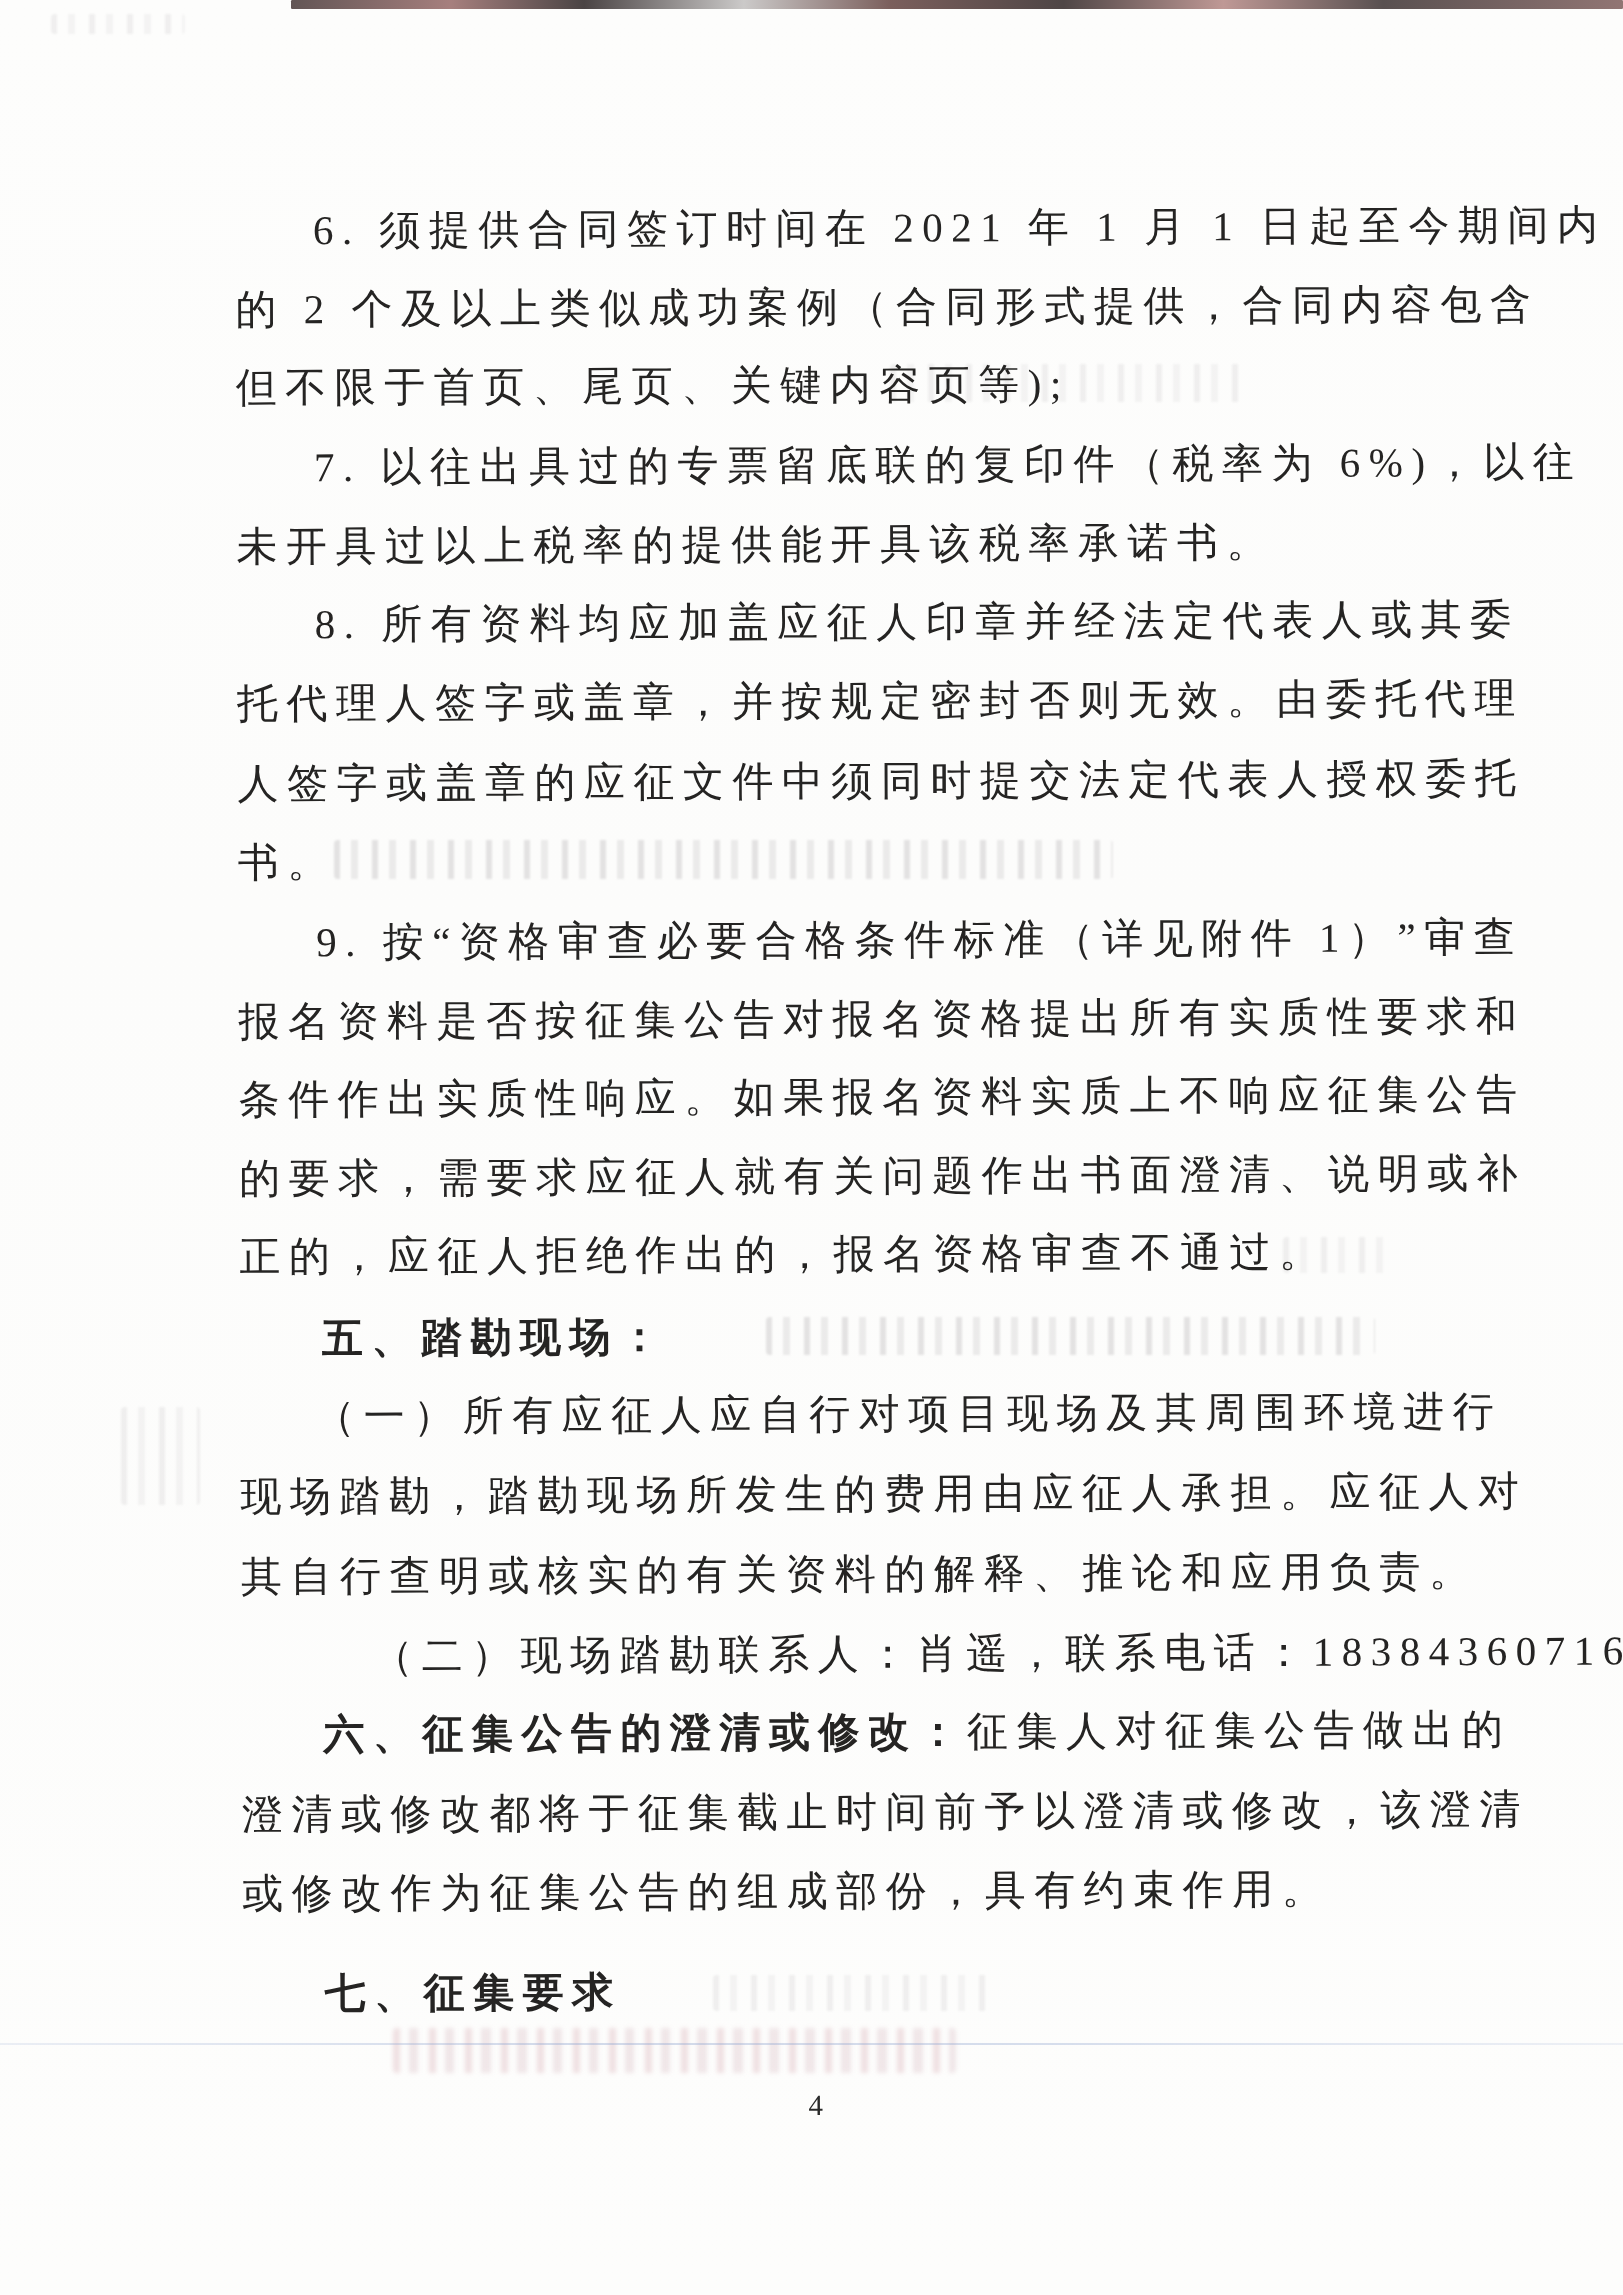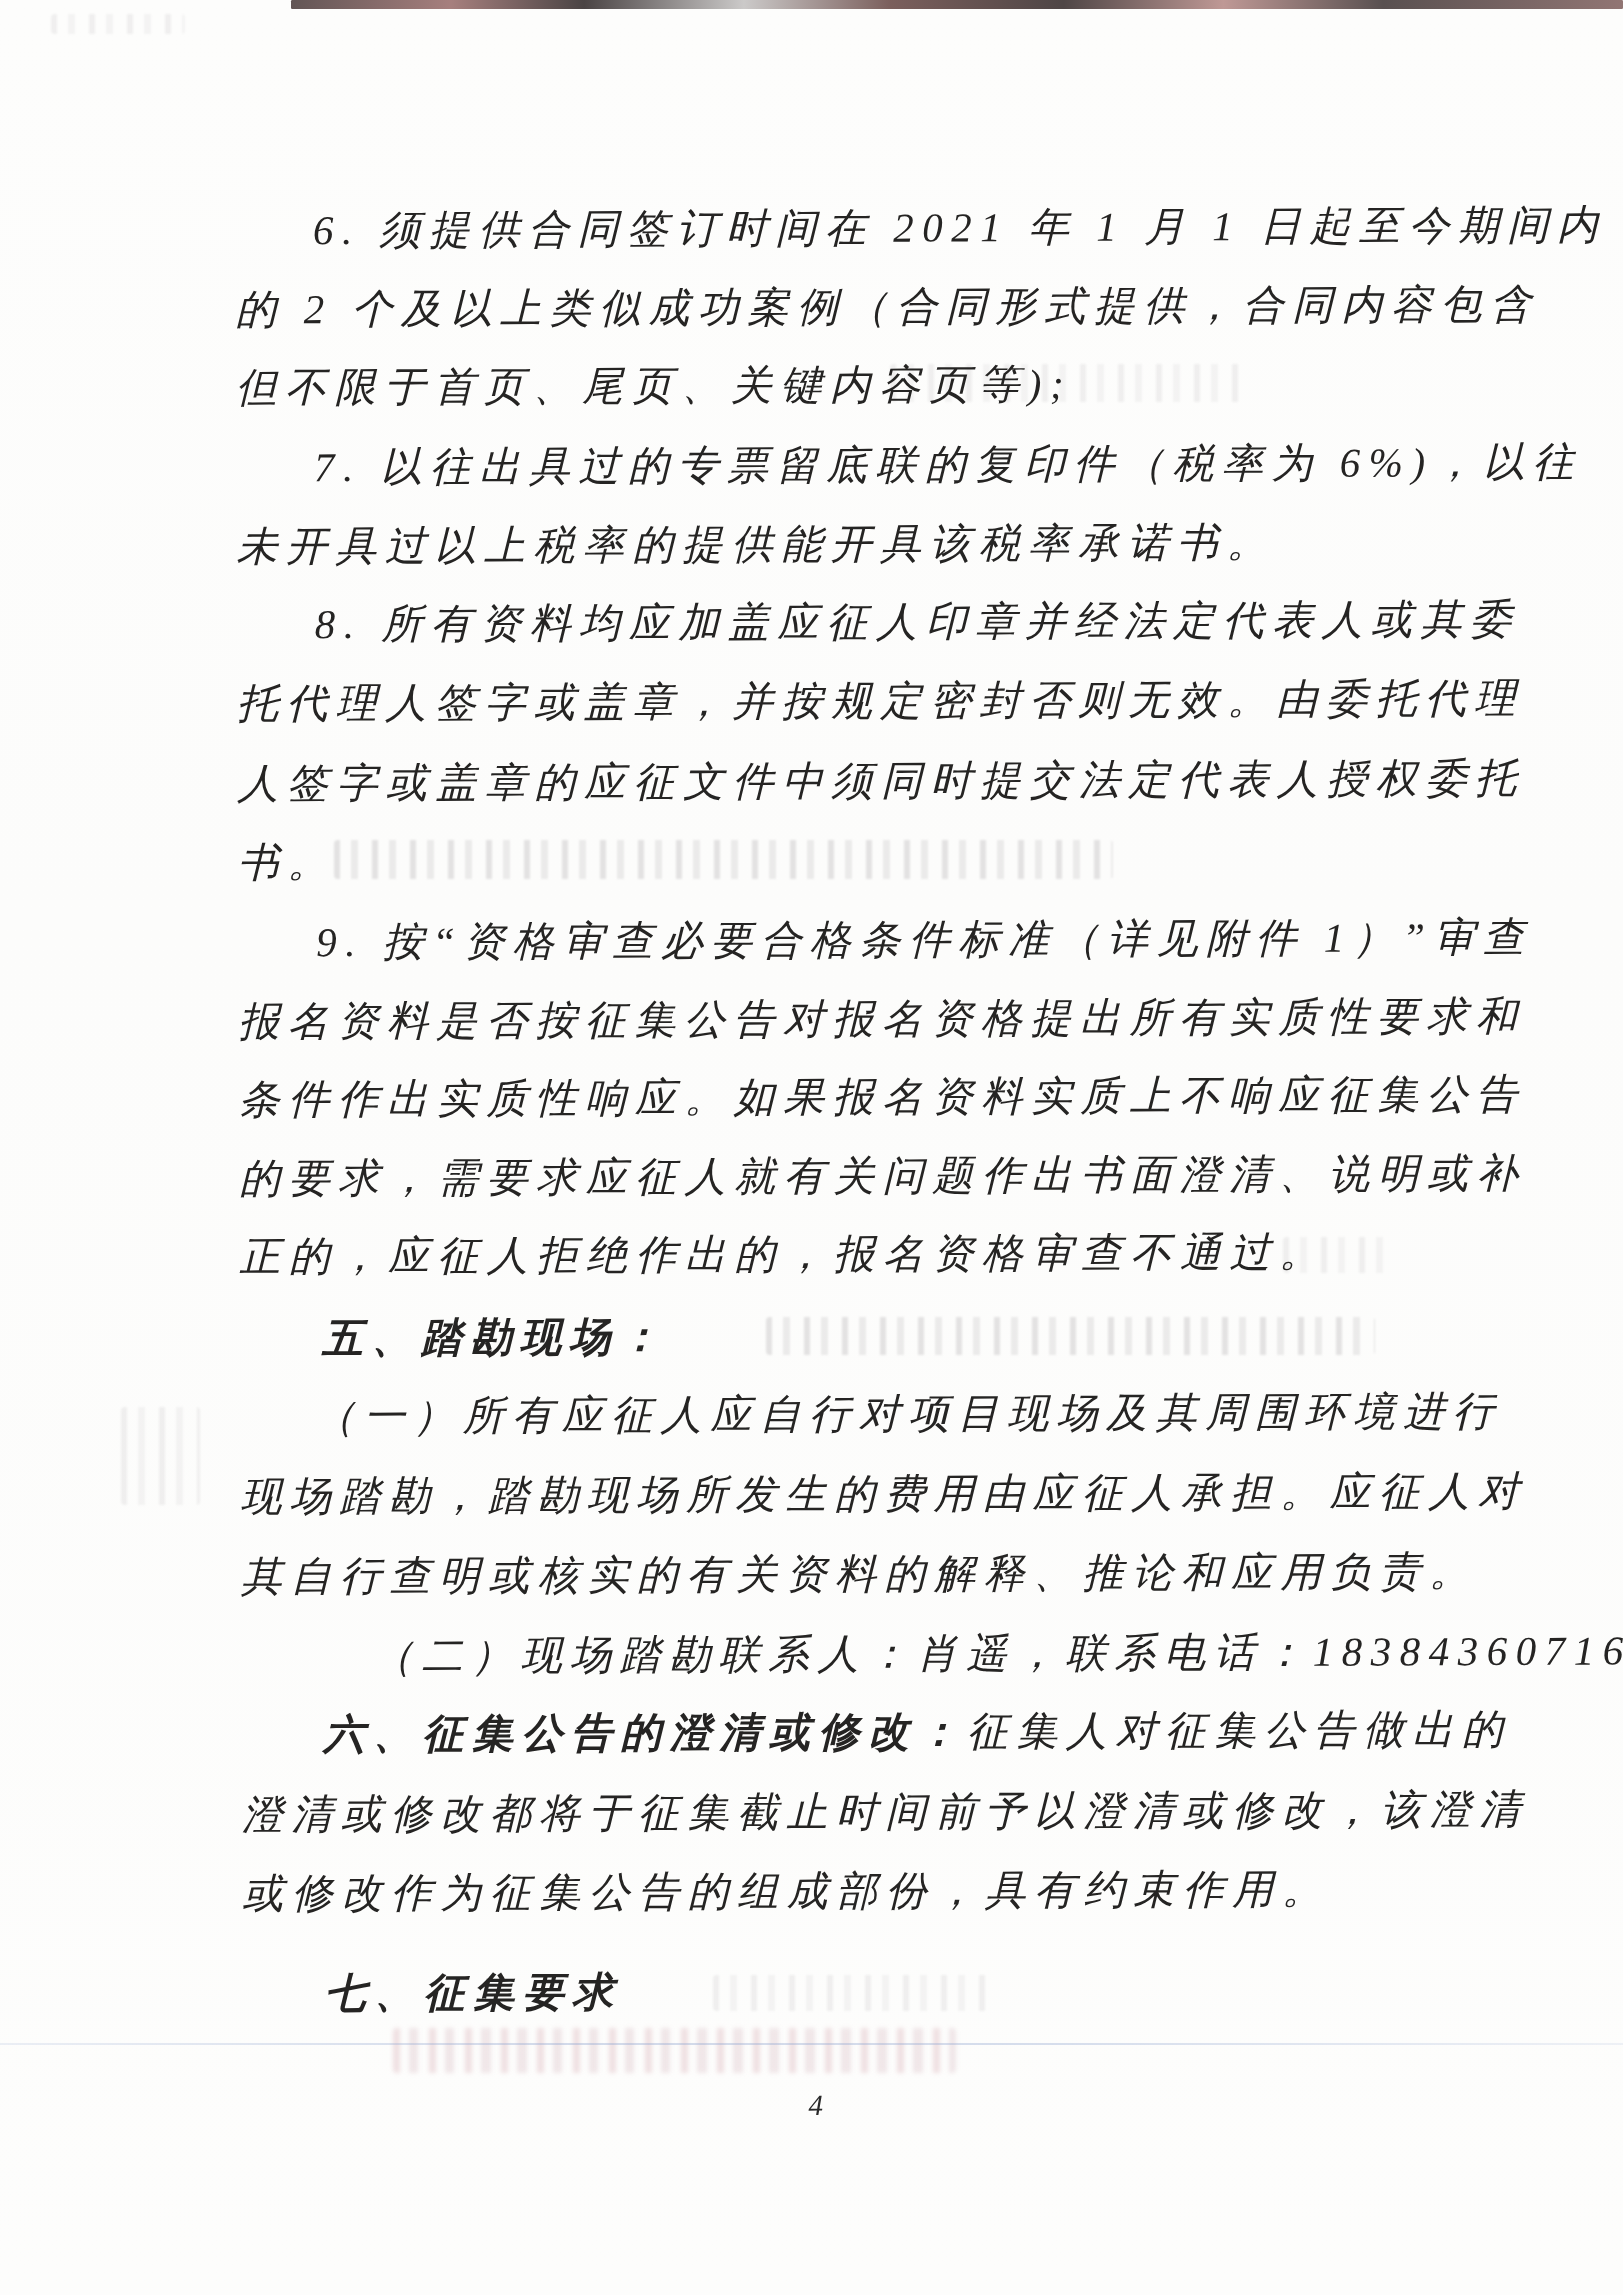--- a/index.html
+++ b/index.html
@@ -4,21 +4,20 @@
 <style>
   html,body{margin:0;padding:0;background:#ffffff;}
   .page{
     position:relative;
     width:1623px;height:2295px;
     background:
       linear-gradient(180deg,#fdfdfc 0%,#fcfcfb 40%,#fdfdfc 100%);
     overflow:hidden;
     font-family:"Liberation Serif","DejaVu Serif",serif;
     color:#222120;
-    font-style:italic;
   }
   .textlayer{
     position:absolute;left:0;top:0;right:0;bottom:0;
     transform:rotate(-0.25deg);
     transform-origin:50% 50%;
   }
   .ln{
     position:absolute;
     white-space:nowrap;
     font-size:41px;

